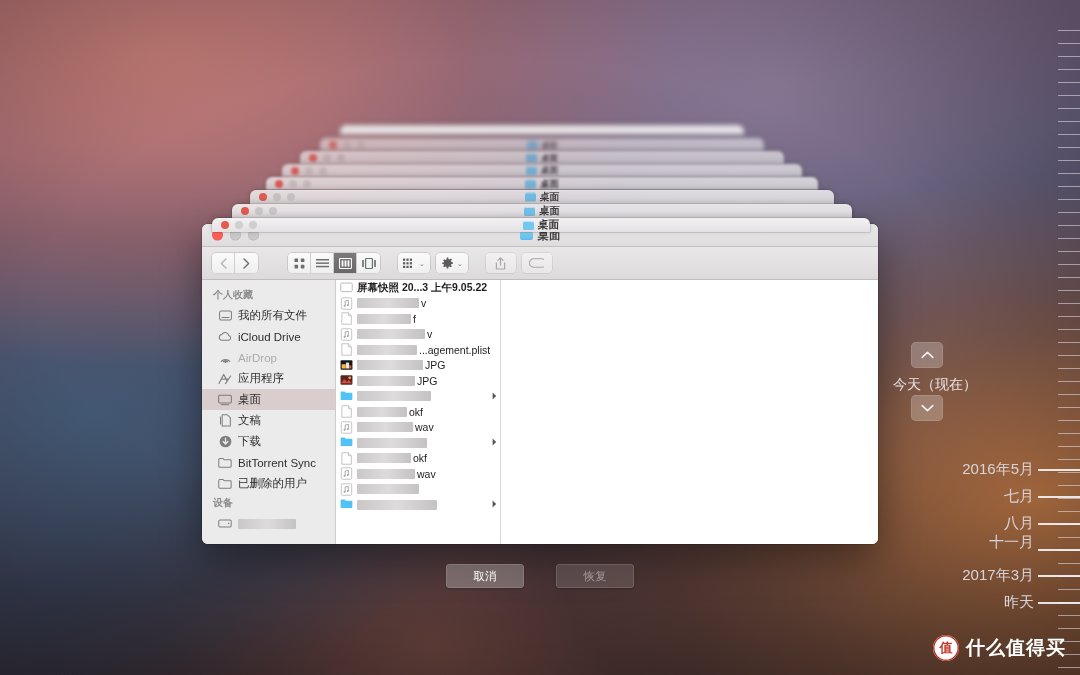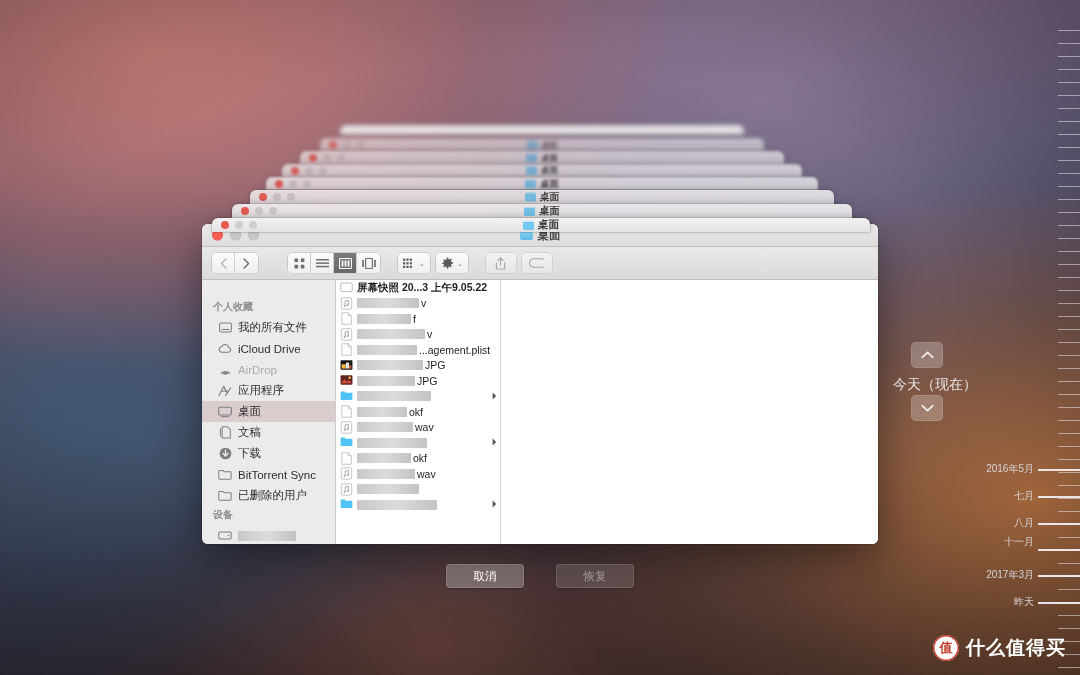--- a/index.html
+++ b/index.html
@@ -103,21 +103,21 @@
     color:#9a9899; font-size:11px;
   }
 
   #body { flex:1; display:flex; min-height:0; }
 
   
   #sidebar {
     width:134px; flex:0 0 134px;
     background:#ecebeb;
     border-right:.5px solid #cdcbcc;
-    padding-top:18px; font-size:11.5px; overflow:hidden; position:relative;
+    padding-top:6px; font-size:11.5px; overflow:hidden; position:relative;
   }
   .sb-head { color:#8d8b8c; font-size:10px; font-weight:bold; padding:2px 0 3px 11px; }
   .sb-item { height:21px; display:flex; align-items:center; gap:6px; padding-left:16px; color:#2f2e2e; }
   .sb-item.sel { background:#d9cdce; }
   .sb-item.dim { color:#acaaab; }
   .sb-ico { width:14px; height:13px; flex:0 0 14px; display:flex; align-items:center; justify-content:center; color:#7f7d7e; }
   .sb-label { white-space:nowrap; overflow:hidden; text-overflow:ellipsis; }
   .redact { background:linear-gradient(90deg,#c9c7c8,#dddbdc,#c4c2c3); border-radius:1px; display:inline-block; height:10px; }
 
   
@@ -157,21 +157,21 @@
     background:rgba(255,255,255,0.24); box-shadow:inset 0 0 0 .5px rgba(255,255,255,0.22);
     display:flex; align-items:center; justify-content:center; color:#f3eff0; font-size:11px;
   }
   #tm-now { color:#eae6e8; font-size:14px; margin:8px 0 1px; white-space:nowrap; }
 
   #timeline { position:absolute; right:0; top:0; width:108px; height:675px; }
   .tick { position:absolute; right:0; height:1px; background:rgba(233,230,236,0.55); }
   .tick.maj { background:rgba(243,241,246,0.92); height:1.5px; }
   .tlabel {
     position:absolute; right:46px; transform:translateY(-50%);
-    font-size:10px; color:#d8d4da; white-space:nowrap;
+    font-size:15px; color:#d8d4da; white-space:nowrap;
   }
 
   
   #watermark { position:absolute; right:14px; bottom:14px; display:flex; align-items:center; gap:7px; }
   #wm-badge {
     width:26px; height:26px; border-radius:50%;
     background:#fff; color:#c0392b; font-size:13px; font-weight:bold;
     display:flex; align-items:center; justify-content:center;
     box-shadow:inset 0 0 0 1.5px #c0392b;
   }

